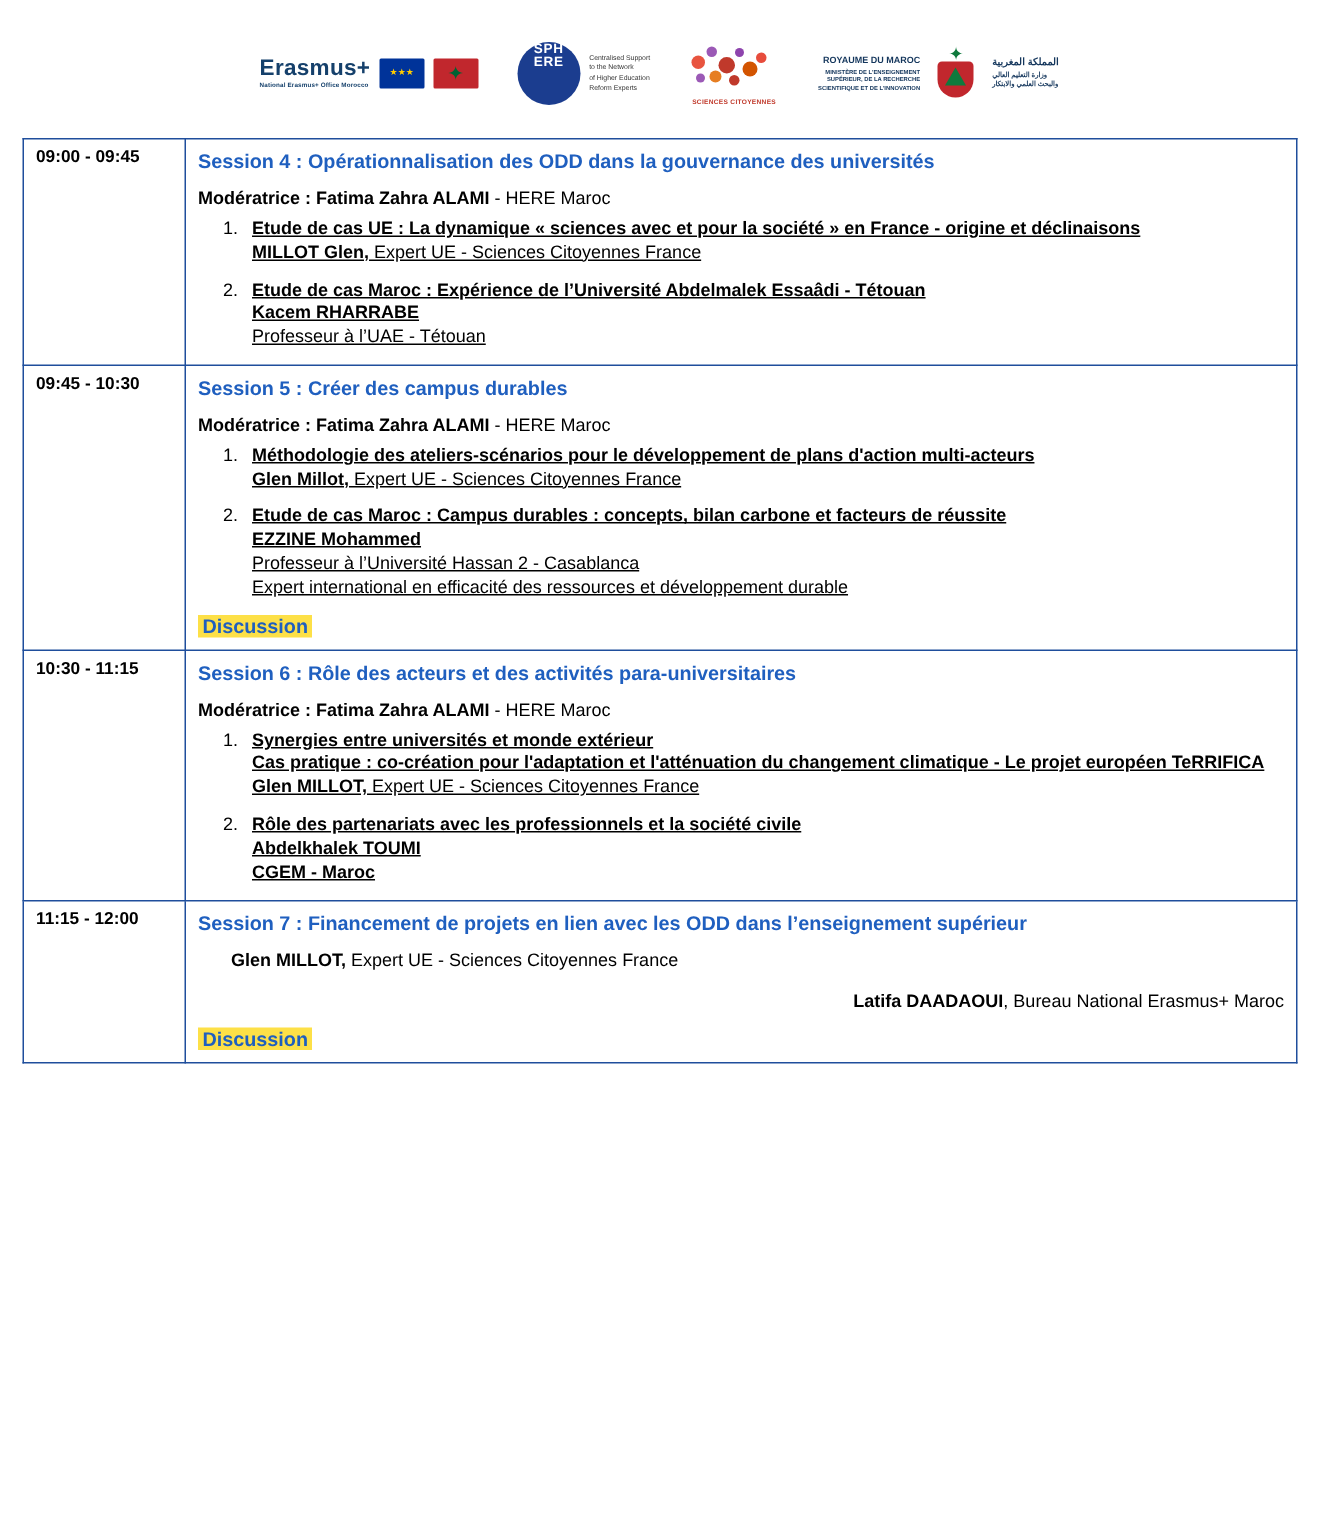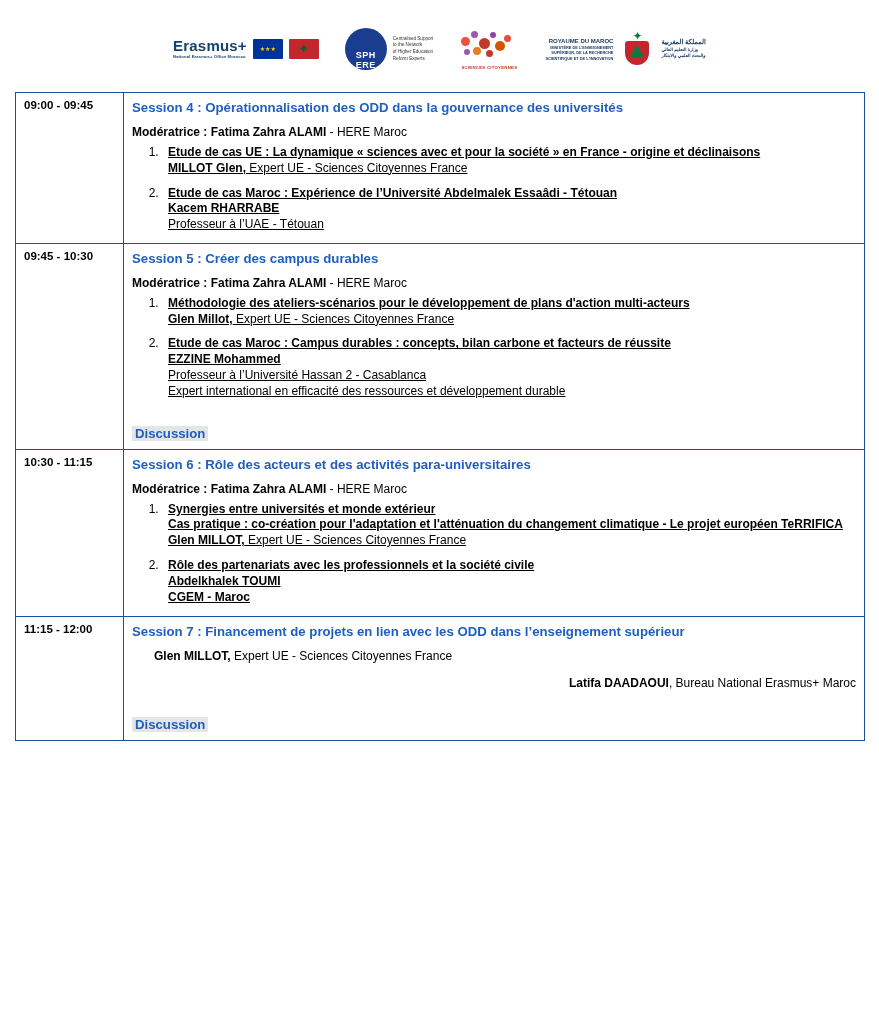--- a/index.html
+++ b/index.html
@@ -51,21 +51,21 @@
     width: 30px; height: 20px; background: #c1272d; position: relative; border-radius: 1px;
     display: flex; align-items: center; justify-content: center;
   }
   .ma-flag .star { color: #006233; font-size: 13px; line-height: 1; }
 
   
   .sphere { display: flex; align-items: center; gap: 6px; }
   .sphere-circle {
     width: 42px; height: 42px; border-radius: 50%;
     background: #1b3d8f; color: #fff;
-    display: flex; flex-direction: column; align-items: center; justify-content: flex-end;
+    display: flex; flex-direction: column; align-items: center; justify-content: flex-start;
     font-size: 9px; font-weight: bold; line-height: 1.05; letter-spacing: .5px;
   }
   .sphere-text {
     font-size: 4.6px; color: #333; line-height: 1.45; max-width: 66px;
   }
 
   
   .sc { display: flex; flex-direction: column; align-items: center; gap: 2px; }
   .sc-mark {
     width: 60px; height: 34px; position: relative;
@@ -162,26 +162,26 @@
   }
   ol.items > li:last-child { margin-bottom: 2px; }
   ol.items b { font-weight: bold; }
   .plain { font-weight: normal; }
 
   .flat-line { font-size: 12px; line-height: 1.35; margin: 0 0 2px 22px; }
   .flat-line.sp { margin-top: 10px; text-align: right; }
 
   .discussion {
     display: inline-block;
-    background: #e5e5e5;
+    background: #fde047;
     color: #1f5fbf;
     font-weight: bold;
     font-size: 13.2px;
     padding: 0 3px;
-    margin-top: 24px;
+    margin-top: 8px;
   }
 
   .final td {
     background: #c0261f;
     color: #fff;
     border-color: #c0261f;
   }
   .final .time { color: #fff; font-weight: bold; }
   .final .ft {
     font-weight: bold;

